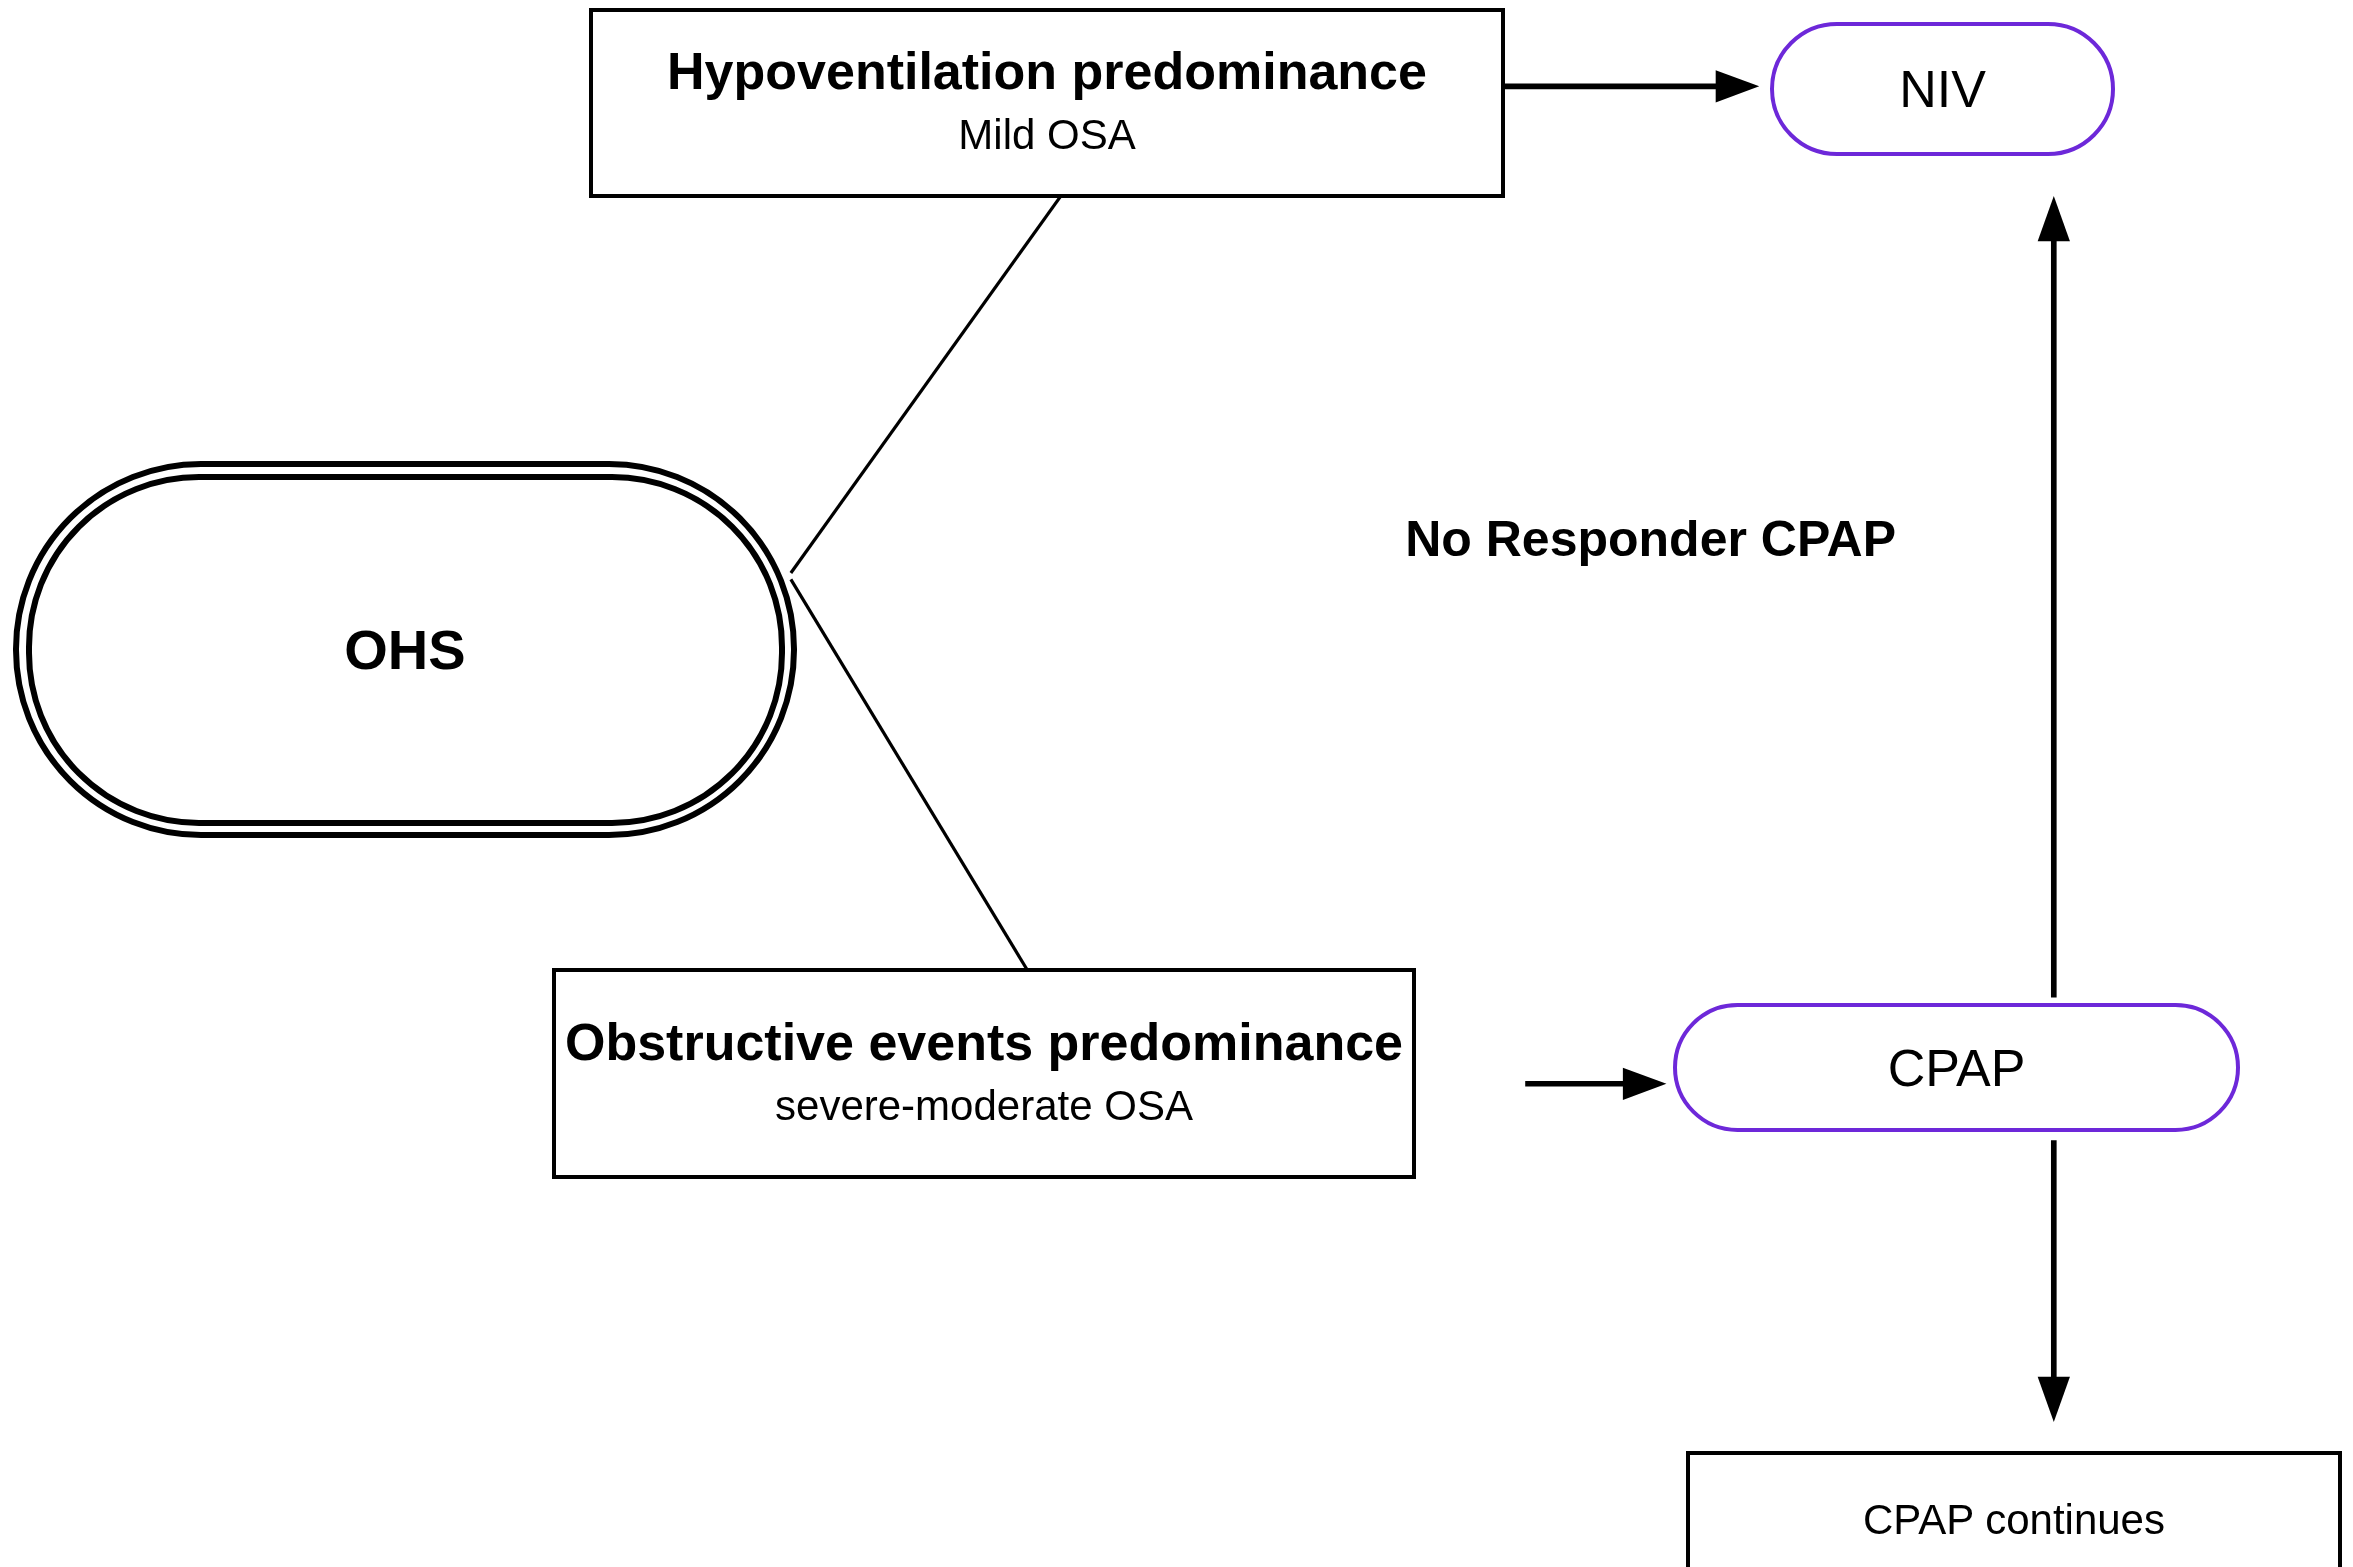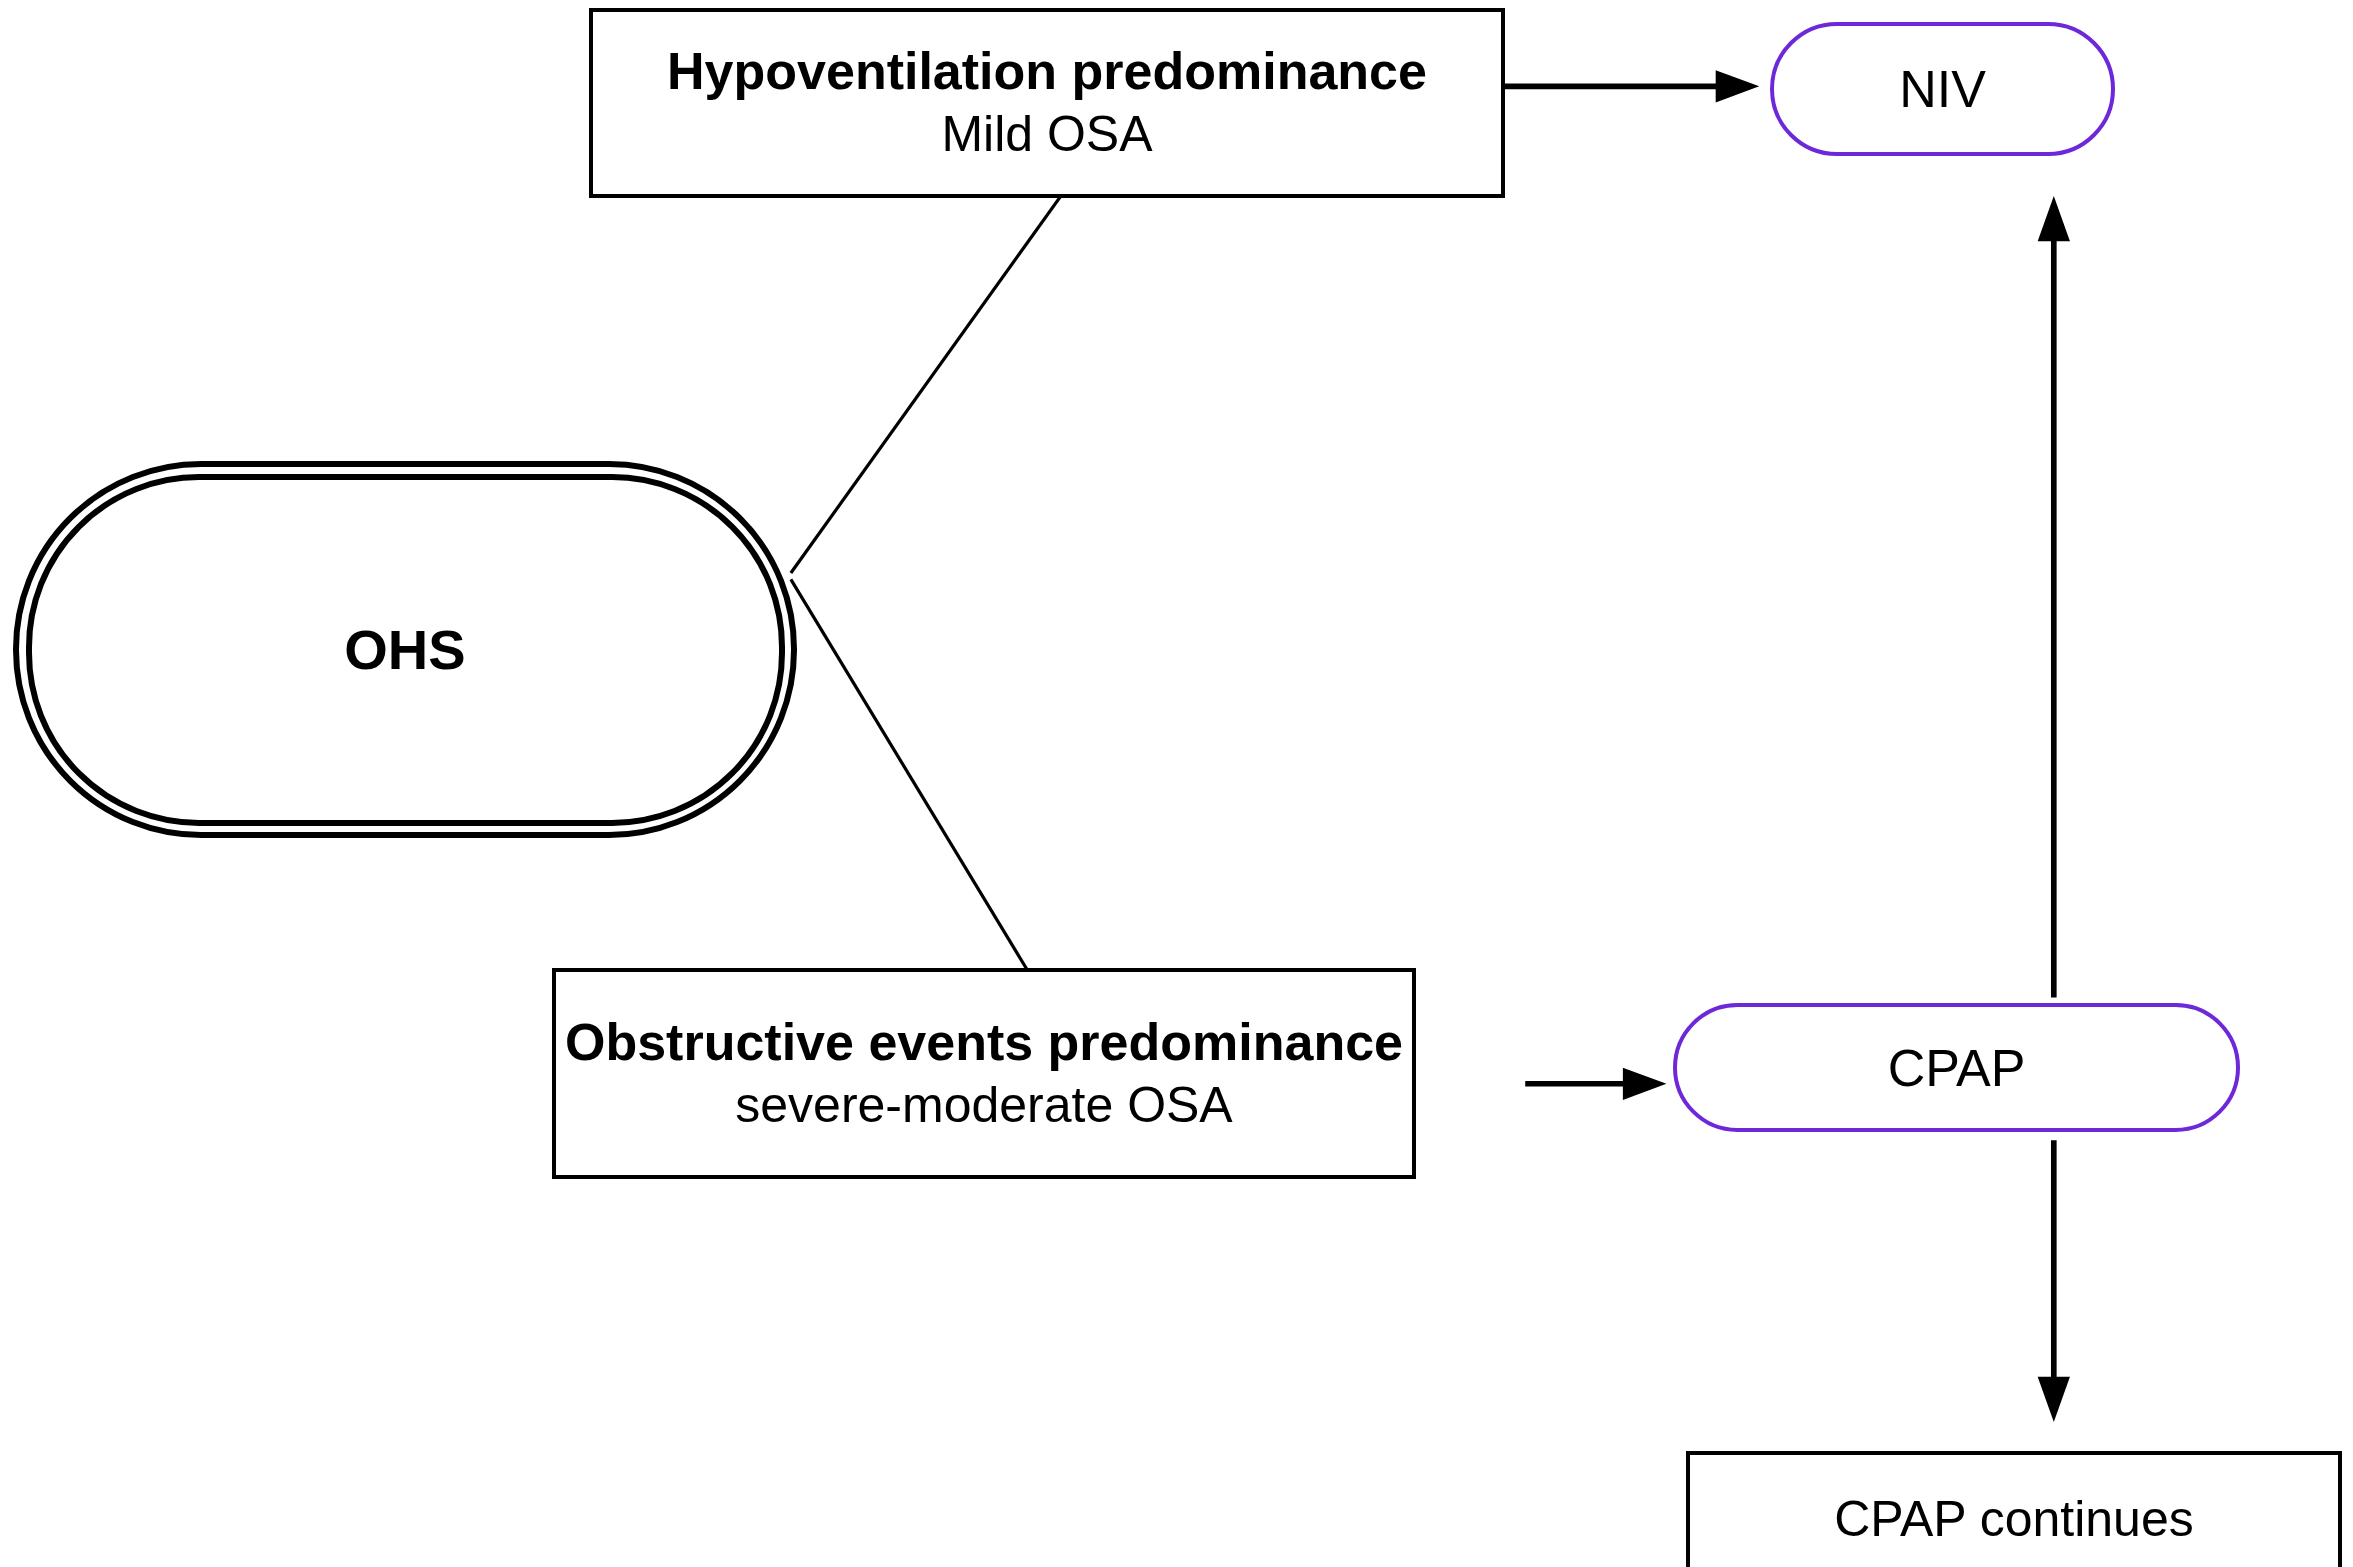--- a/index.html
+++ b/index.html
@@ -28,21 +28,21 @@
     flex-direction: column;
     align-items: center;
     justify-content: center;
     text-align: left;
     background: #ffffff;
     box-sizing: border-box;
   }
   .rect   { border: 4.8px solid #000; }
   .pill   { border: 4px solid #6d28d9; }
   .boxline1 { font-size: 52px; line-height: 63px; font-weight: bold; white-space: nowrap; }
-  .boxline2 { font-size: 50px; line-height: 63px; white-space: nowrap; }
+  .boxline2 { font-size: 42px; line-height: 63px; white-space: nowrap; }
   .plainlabel { font-size: 52px; line-height: 56px; white-space: nowrap; }
   .stadium-outer {
     position: absolute;
     left: 13px; top: 416px;
     width: 784px; height: 377px;
     border: 6.5px solid #000;
     border-radius: 188px;
     box-sizing: border-box;
     background: #ffffff;
     margin-top: 45px;
@@ -118,16 +118,17 @@
   </div>
 
   <div class="node pill" style="left:1673px; top:1003px; width:567px; height:129px; border-radius:69px;">
     <div class="plainlabel">CPAP</div>
   </div>
 
   <div class="node rect" style="left:1686px; top:1451px; width:656px; height:136px; border-width:4px;">
     <div class="boxline2">CPAP continues</div>
   </div>
 
+  <div class="edge-label" style="left:1307px; top:508px; width:589px;">No Responder CPAP</div>
 
 
 </div>
 
 
 </body></html>

